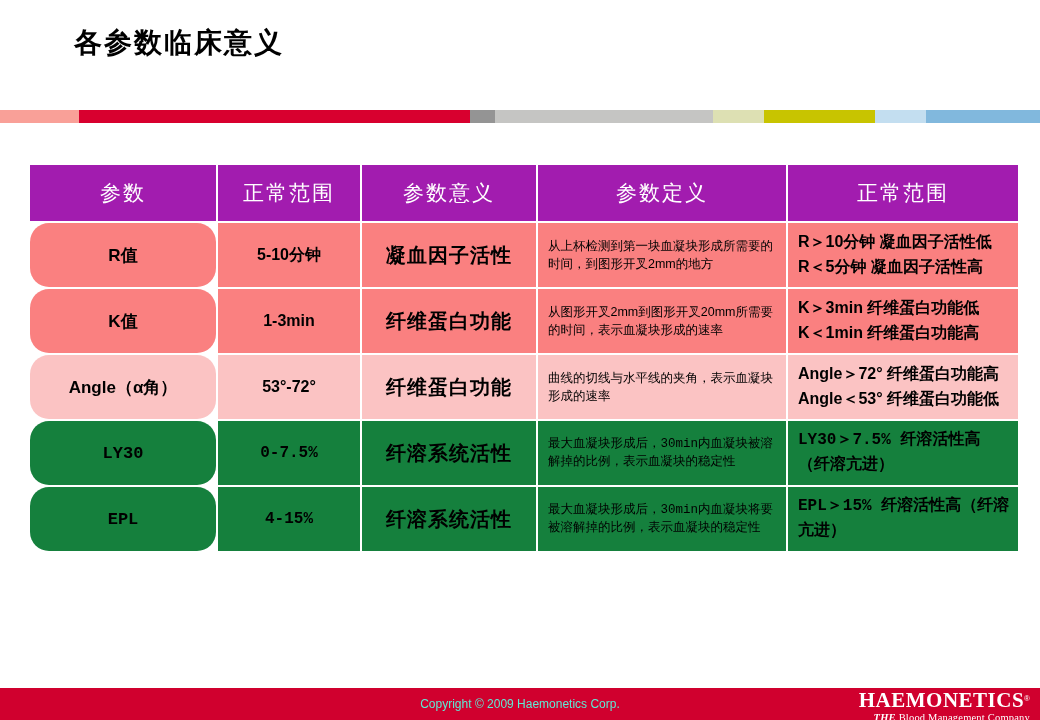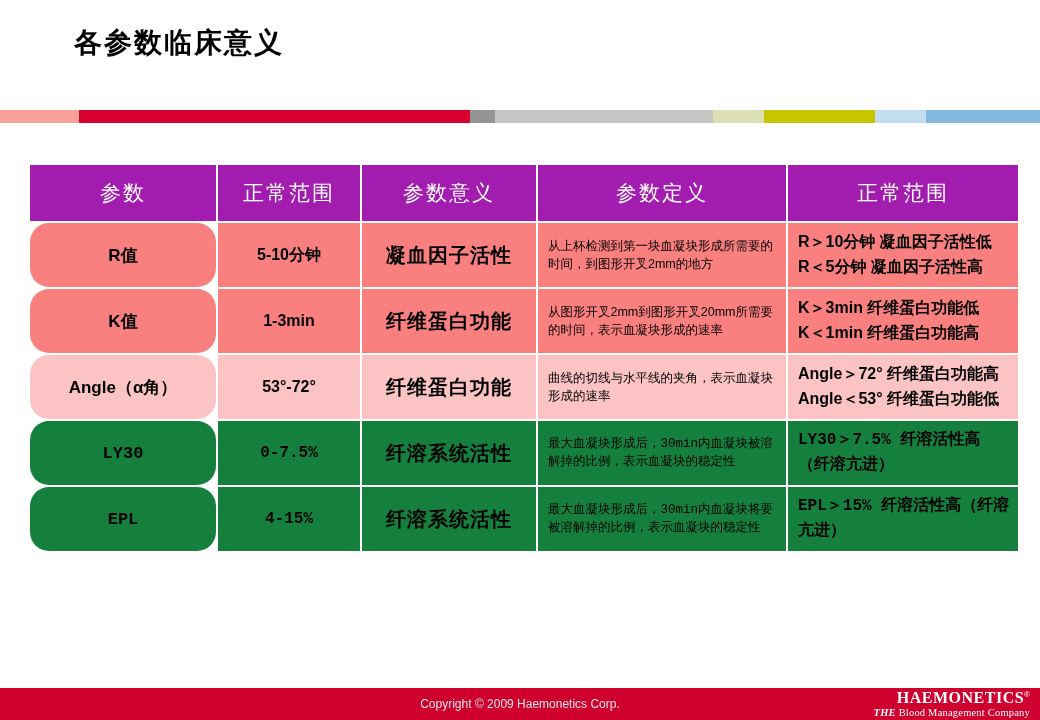--- a/index.html
+++ b/index.html
@@ -124,35 +124,35 @@
     background: #d0002e;
   }
   #copyright {
     position: absolute;
     left: 0;
     top: 0;
     width: 1040px;
     height: 32px;
     line-height: 32px;
     text-align: center;
-    color: #e5e5e5;
+    color: #5eead4;
     font-size: 12px;
   }
   #logo {
     position: absolute;
     right: 10px;
     top: 2px;
     text-align: right;
     color: #ffffff;
     line-height: 1;
   }
   #logo-word {
     font-family: "Liberation Serif", "DejaVu Serif", serif;
     font-weight: bold;
-    font-size: 16px;
+    font-size: 21px;
     letter-spacing: 0.5px;
     display: inline-block;
   }
   #logo-reg {
     font-size: 8px;
     vertical-align: super;
   }
   #logo-tag {
     font-family: "Liberation Serif", "DejaVu Serif", serif;
     font-size: 10.5px;

